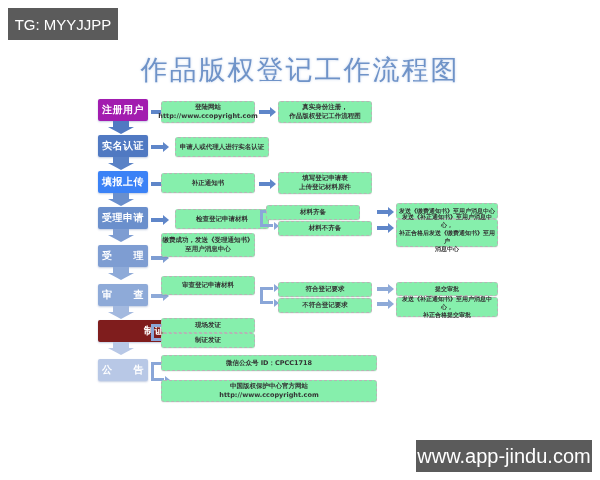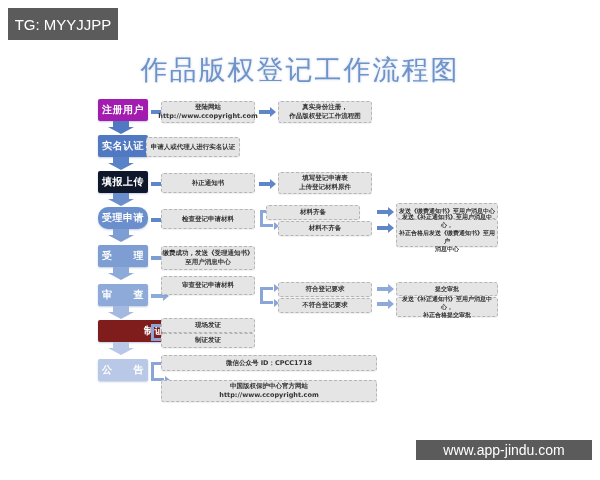--- a/index.html
+++ b/index.html
@@ -1,27 +1,27 @@
 <!DOCTYPE html>
 <html><head>
 <meta charset="utf-8">
 <style>
   html,body{margin:0;padding:0;}
   body{width:600px;height:480px;background:#ffffff;position:relative;overflow:hidden;font-family:"DejaVu Sans",sans-serif;}
   .wm{position:absolute;background:#5b5b5b;color:#ffffff;font-family:"Liberation Sans",sans-serif;font-size:15px;display:flex;align-items:center;justify-content:center;}
   .wm-tl{left:8px;top:8px;width:110px;height:32px;}
-  .wm-br{left:416px;top:440px;width:176px;height:20px;font-size:14px;}
+  .wm-br{left:416px;top:440px;width:176px;height:32px;font-size:20px;}
   .title{position:absolute;left:0;top:52px;width:600px;text-align:center;font-size:27px;color:#6f93c8;letter-spacing:2px;text-shadow:0 0 3px #c9d7ee;font-family:"DejaVu Sans",sans-serif;}
   .step{position:absolute;left:98px;width:50px;height:22px;color:#fff;font-size:10px;font-weight:bold;display:flex;align-items:center;justify-content:center;border-radius:2px;letter-spacing:0.5px;box-shadow:0 1px 2px rgba(80,110,170,.35);}
   .down{position:absolute;left:113px;width:0;height:0;}
   .down .shaft{position:absolute;left:0;top:0;width:16px;height:6px;}
   .down .head{position:absolute;left:-5px;top:6px;width:0;height:0;border-left:13px solid transparent;border-right:13px solid transparent;border-top:7px solid;}
   .rarrow{position:absolute;height:4px;}
   .rarrow:after{content:"";position:absolute;right:-5px;top:-3px;border-top:5px solid transparent;border-bottom:5px solid transparent;border-left:6px solid;border-left-color:inherit;}
-  .box{position:absolute;border:1px dashed #b5b5b5;border-radius:3px;background:#e5e5e5;font-size:6.5px;color:#333;display:flex;flex-direction:column;align-items:center;justify-content:center;text-align:center;line-height:1.35;font-weight:bold;box-shadow:0 1px 1px rgba(0,0,0,.06);}
+  .box{position:absolute;border:1px dashed #b5b5b5;border-radius:3px;background:#86efac;font-size:6.5px;color:#333;display:flex;flex-direction:column;align-items:center;justify-content:center;text-align:center;line-height:1.35;font-weight:bold;box-shadow:0 1px 1px rgba(0,0,0,.06);}
   .box.small{font-size:6px;}
   .bracket{position:absolute;width:10px;border:3px solid #8aa6d8;border-right:none;}
   .bracket:before,.bracket:after{content:"";position:absolute;right:-6px;border-top:4px solid transparent;border-bottom:4px solid transparent;border-left:5px solid #8aa6d8;}
   .bracket:before{top:-6px;}
   .bracket:after{bottom:-6px;}
 </style>
 </head>
 <body>
 
 <div class="wm wm-tl">TG: MYYJJPP</div>
@@ -32,26 +32,26 @@
     <div class="step" style="top: 99px; background: #a21caf;">注册用户</div>
     <div class="down" style="top: 121px;">
       <div class="shaft" style="background:#5079c2"></div>
       <div class="head" style="border-top-color:#5079c2"></div>
     </div>
     <div class="step" style="top: 135px; background: rgb(80, 121, 194);">实名认证</div>
     <div class="down" style="top: 157px;">
       <div class="shaft" style="background:#5a82c6"></div>
       <div class="head" style="border-top-color:#5a82c6"></div>
     </div>
-    <div class="step" style="top: 171px; background: #0f172a;">填报上传</div>
+    <div class="step" style="top: 171px; background: #3b82f6;">填报上传</div>
     <div class="down" style="top: 193px;">
       <div class="shaft" style="background:#6a8fcc"></div>
       <div class="head" style="border-top-color:#6a8fcc"></div>
     </div>
-    <div class="step" style="top: 207px; background: rgb(106, 143, 204); border-radius: 10px;">受理申请</div>
+    <div class="step" style="top: 207px; background: rgb(106, 143, 204);">受理申请</div>
     <div class="down" style="top: 229px;">
       <div class="shaft" style="background:#7e9dd2"></div>
       <div class="head" style="border-top-color:#7e9dd2"></div>
     </div>
     <div class="step" style="top: 245px; background: rgb(126, 157, 210);">受　　理</div>
     <div class="down" style="top: 267px;">
       <div class="shaft" style="background:#8eaad8"></div>
       <div class="head" style="border-top-color:#8eaad8"></div>
     </div>
     <div class="step" style="top: 284px; background: rgb(142, 170, 216);">审　　查</div>
@@ -72,36 +72,36 @@
   <span>登陆网站</span>
     <span>http://www.ccopyright.com</span>
 </div>
 <div class="rarrow" style="left:259px;top:110px;width:12px;background:#5f86c9;border-left-color:#5f86c9;"></div>
 <div class="box" style="left:278px;top:101px;width:92px;height:20px;justify-content:center;">
   <span>真实身份注册，</span>
     <span>作品版权登记工作流程图</span>
 </div>
 
 <div class="rarrow" style="left:151px;top:145px;width:13px;background:#5f86c9;border-left-color:#5f86c9;"></div>
-<div class="box" style="left:146px;top:137px;width:92px;height:18px;">
+<div class="box" style="left:175px;top:137px;width:92px;height:18px;">
   <span>申请人或代理人进行实名认证</span>
 </div>
 
 <div class="rarrow" style="left:151px;top:182px;width:13px;background:#5f86c9;border-left-color:#5f86c9;"></div>
 <div class="box" style="left:161px;top:173px;width:92px;height:18px;">
   <span>补正通知书</span>
 </div>
 <div class="rarrow" style="left:259px;top:182px;width:12px;background:#5f86c9;border-left-color:#5f86c9;"></div>
 <div class="box" style="left:278px;top:172px;width:92px;height:20px;">
   <span>填写登记申请表</span>
     <span>上传登记材料原件</span>
 </div>
 
 <div class="rarrow" style="left:151px;top:218px;width:13px;background:#5f86c9;border-left-color:#5f86c9;"></div>
-<div class="box" style="left:161px;top:209px;width:92px;height:18px;">
+<div class="box" style="left:175px;top:209px;width:92px;height:18px;">
   <span>检查登记申请材料</span>
 </div>
 <div class="bracket" style="left:260px;top:210px;height:11px;"></div>
 <div class="box" style="left:266px;top:205px;width:92px;height:13px;">
   <span>材料齐备</span>
 </div>
 <div class="box" style="left:278px;top:221px;width:92px;height:13px;">
   <span>材料不齐备</span>
 </div>
 <div class="rarrow" style="left:377px;top:210px;width:12px;background:#5f86c9;border-left-color:#5f86c9;"></div>
@@ -109,21 +109,21 @@
   <span>发送《缴费通知书》至用户消息中心</span>
 </div>
 <div class="rarrow" style="left:377px;top:226px;width:12px;background:#5f86c9;border-left-color:#5f86c9;"></div>
 <div class="box small" style="left:396px;top:219px;width:100px;height:26px;">
   <span>发送《补正通知书》至用户消息中心，</span>
     <span>补正合格后发送《缴费通知书》至用户</span>
     <span>消息中心</span>
 </div>
 
 <div class="rarrow" style="left:151px;top:256px;width:13px;background:#7e9dd2;border-left-color:#7e9dd2;"></div>
-<div class="box" style="left:161px;top:246px;width:92px;height:22px;">
+<div class="box" style="left:161px;top:233px;width:92px;height:22px;">
   <span>缴费成功，发送《受理通知书》</span>
     <span>至用户消息中心</span>
 </div>
 
 <div class="rarrow" style="left:151px;top:294px;width:13px;background:#8eaad8;border-left-color:#8eaad8;"></div>
 <div class="box" style="left:161px;top:276px;width:92px;height:17px;">
   <span>审查登记申请材料</span>
 </div>
 <div class="bracket" style="left:260px;top:287px;height:11px;"></div>
 <div class="box" style="left:278px;top:282px;width:92px;height:13px;">

